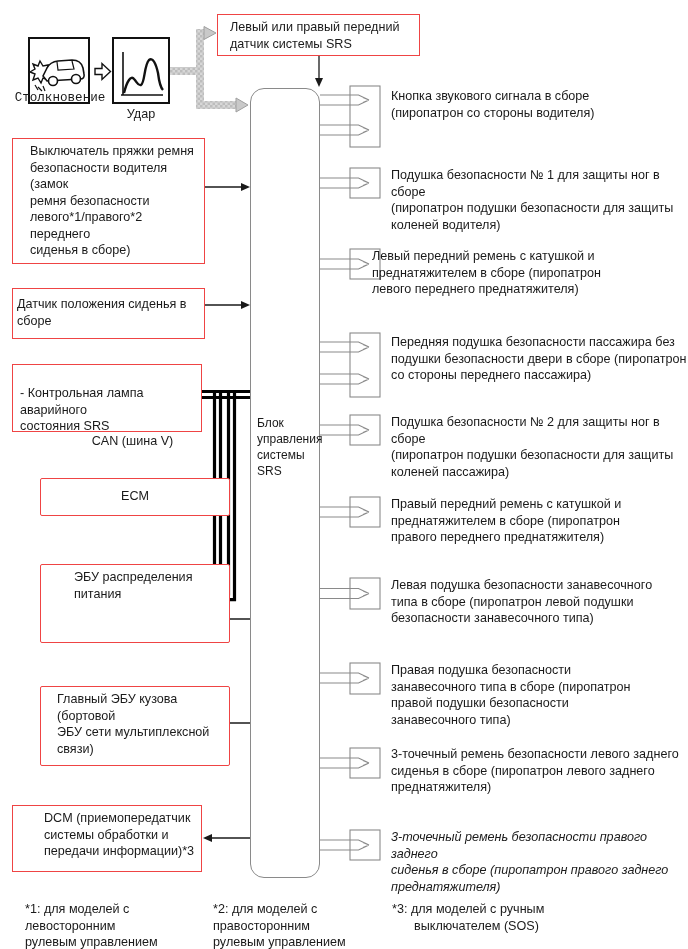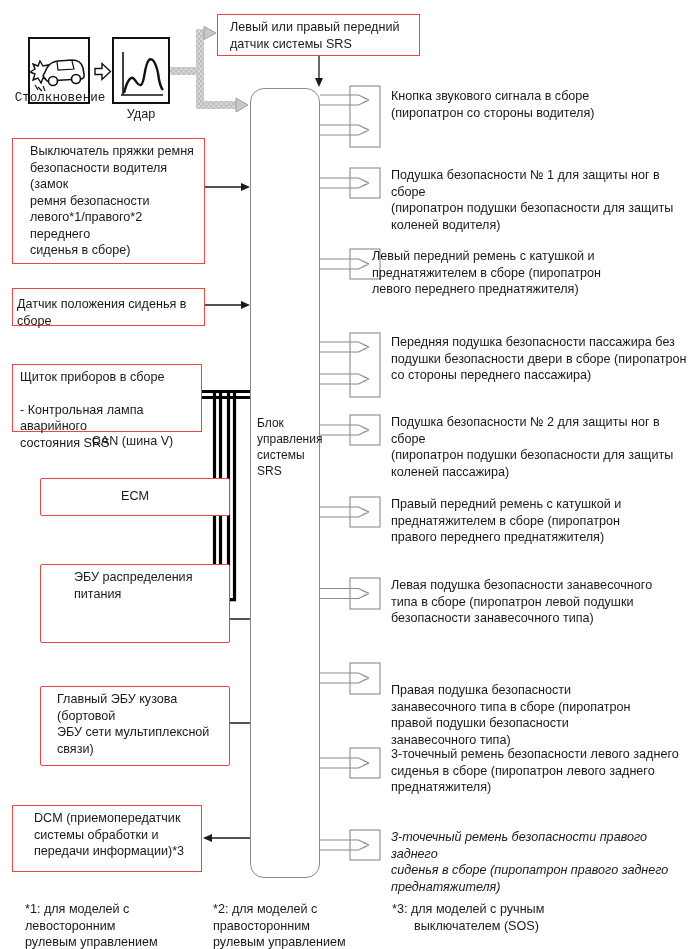--- a/index.html
+++ b/index.html
@@ -152,40 +152,39 @@
 системы
 SRS</div>
   </div>
 
   <div class="box pre" style="left:12px;top:138px;width:193px;height:126px;padding:4px 0 0 17px;">Выключатель пряжки ремня
 безопасности водителя (замок
 ремня безопасности
 левого*1/правого*2 переднего
 сиденья в сборе)</div>
 
-  <div class="box pre" style="left:12px;top:288px;width:193px;height:38px;padding:7px 0 0 4px;">Датчик положения сиденья в сборе</div>
+  <div class="box pre" style="left:12px;top:288px;width:193px;height:51px;padding:7px 0 0 4px;">Датчик положения сиденья в сборе</div>
 
   <div class="box" style="left:12px;top:364px;width:190px;height:68px;padding:4px 0 0 7px;">
-    <div>Щиток приборов в сборе</div>
     <div class="pre" style="margin-top:16px;">- Контрольная лампа аварийного
 состояния SRS</div>
   </div>
 
   <div class="lbl" style="left:60px;top:433px;width:145px;text-align:center;">CAN (шина V)</div>
 
   <div class="box round" style="left:12px;top:478px;width:190px;height:38px;text-align:center;line-height:34px;">ECM</div>
 
   <div class="box round pre" style="left:12px;top:564px;width:190px;height:79px;padding:4px 0 0 33px;">ЭБУ распределения
 питания</div>
 
   <div class="box round pre" style="left:12px;top:686px;width:190px;height:80px;padding:4px 0 0 16px;">Главный ЭБУ кузова (бортовой
 ЭБУ сети мультиплексной
 связи)</div>
 
-  <div class="box pre" style="left:12px;top:805px;width:190px;height:67px;padding:4px 0 0 21px;">DCM (приемопередатчик
+  <div class="box pre" style="left:12px;top:805px;width:190px;height:67px;padding:4px 0 0 31px;">DCM (приемопередатчик
 системы обработки и
 передачи информации)*3</div>
 
   <div class="lbl" style="left:391px;top:88px;width:296px;">Кнопка звукового сигнала в сборе
 (пиропатрон со стороны водителя)</div>
   <div class="lbl" style="left:391px;top:167px;width:296px;">Подушка безопасности № 1 для защиты ног в сборе
 (пиропатрон подушки безопасности для защиты
 коленей водителя)</div>
   <div class="lbl" style="left:372px;top:248px;width:296px;">Левый передний ремень с катушкой и
 преднатяжителем в сборе (пиропатрон
@@ -195,21 +194,21 @@
 со стороны переднего пассажира)</div>
   <div class="lbl" style="left:391px;top:414px;width:296px;">Подушка безопасности № 2 для защиты ног в сборе
 (пиропатрон подушки безопасности для защиты
 коленей пассажира)</div>
   <div class="lbl" style="left:391px;top:496px;width:296px;">Правый передний ремень с катушкой и
 преднатяжителем в сборе (пиропатрон
 правого переднего преднатяжителя)</div>
   <div class="lbl" style="left:391px;top:577px;width:296px;">Левая подушка безопасности занавесочного
 типа в сборе (пиропатрон левой подушки
 безопасности занавесочного типа)</div>
-  <div class="lbl" style="left:391px;top:662px;width:296px;margin-top:20px;">Правая подушка безопасности
+  <div class="lbl" style="left:391px;top:662px;width:296px;">Правая подушка безопасности
 занавесочного типа в сборе (пиропатрон
 правой подушки безопасности
 занавесочного типа)</div>
   <div class="lbl" style="left:391px;top:746px;width:296px;">3-точечный ремень безопасности левого заднего
 сиденья в сборе (пиропатрон левого заднего
 преднатяжителя)</div>
   <div class="lbl" style="left:391px;top:829px;width:296px;font-style:italic;">3-точечный ремень безопасности правого заднего
 сиденья в сборе (пиропатрон правого заднего
 преднатяжителя)</div>
 

